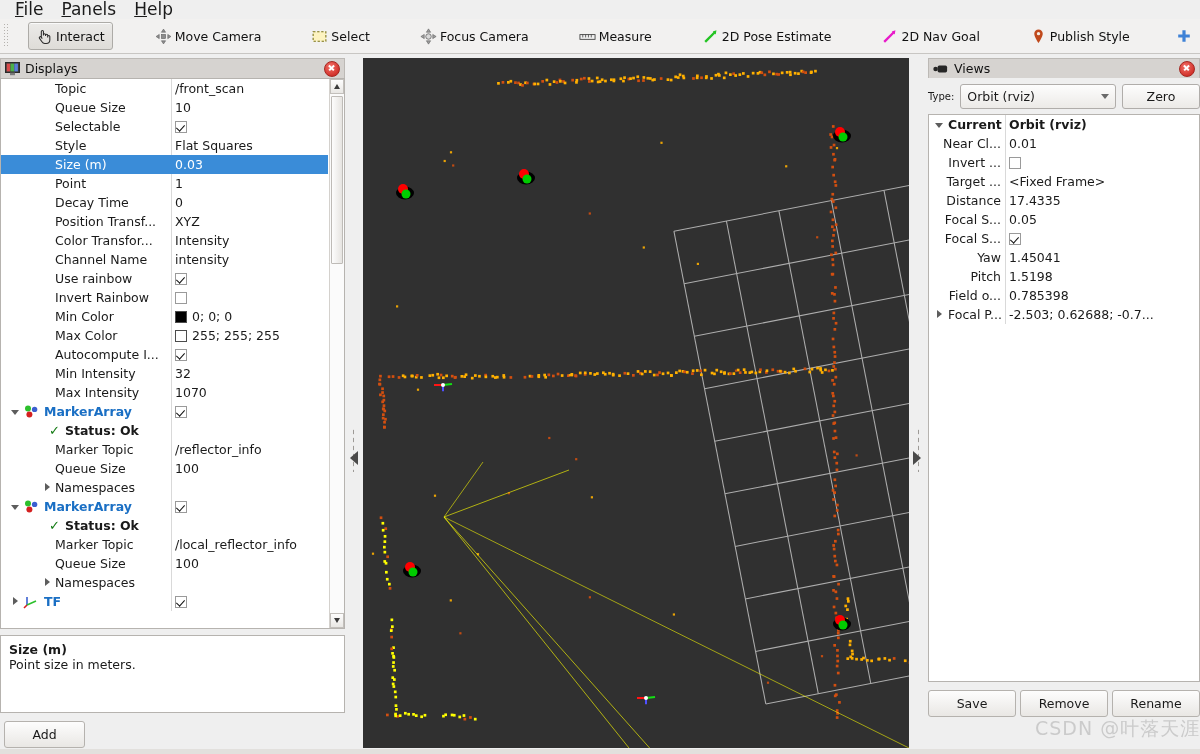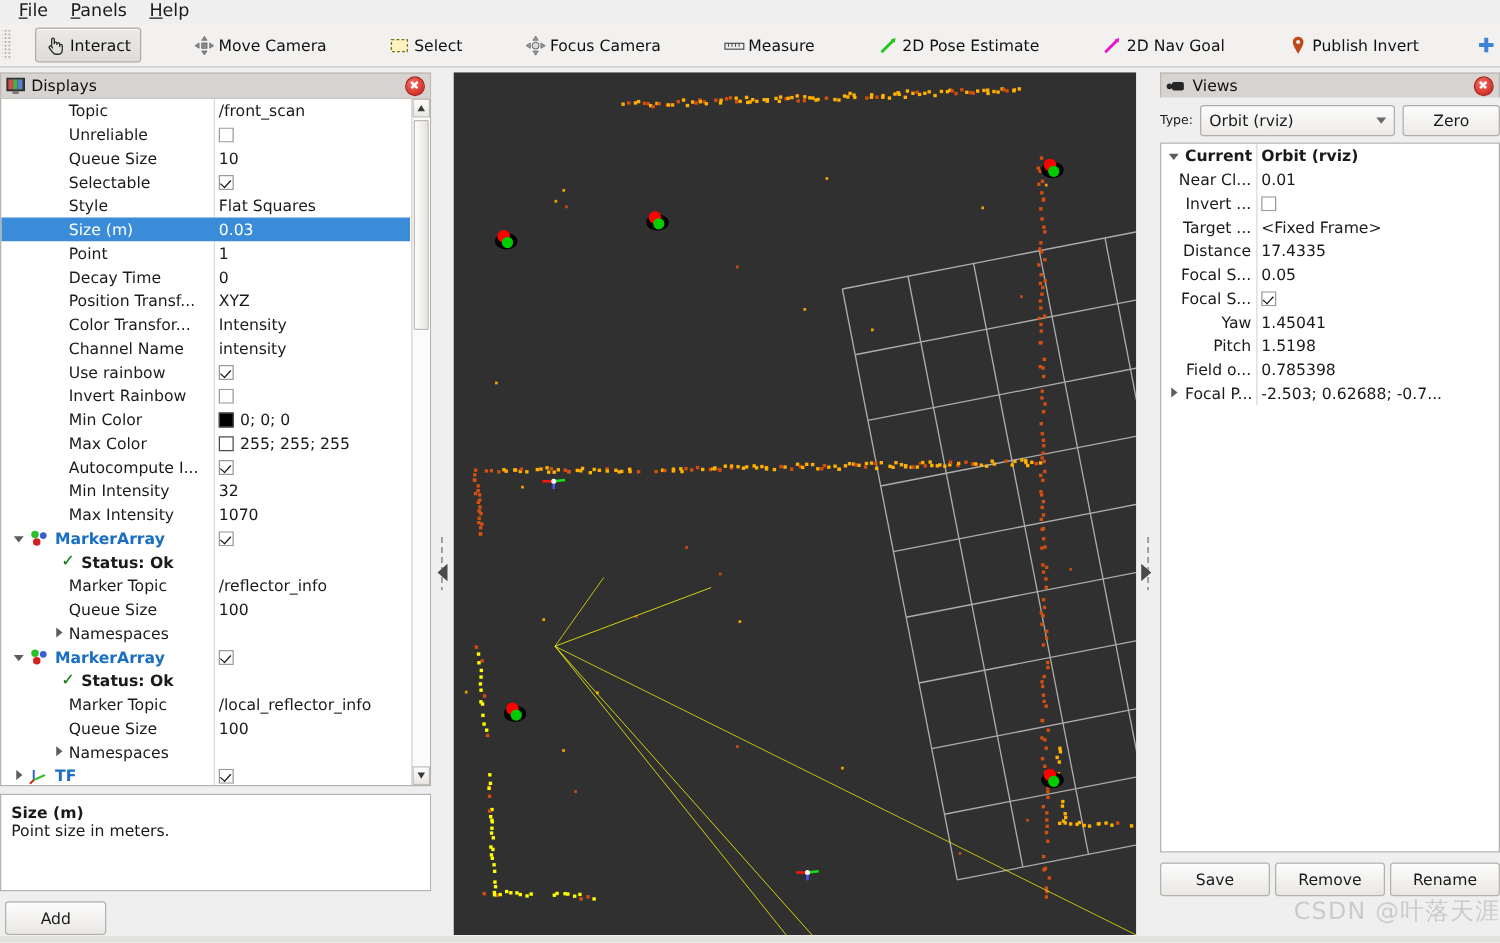--- a/index.html
+++ b/index.html
@@ -13,21 +13,21 @@
     -webkit-font-smoothing: antialiased;
   }
   #app { position: relative; width: 1200px; height: 754px; background: #efefef; }
 
   
   .menubar {
     position: absolute; left: 0; top: 0; width: 1200px; height: 19px;
     background: #efefef; display: flex; align-items: center; padding-left: 6px;
   }
   .menu-item {
-    padding: 1px 9px 2px 9px; font-size: 14px; line-height: 15px; color: #1a1a1a;
+    padding: 1px 9px 2px 9px; font-size: 17px; line-height: 15px; color: #1a1a1a;
     cursor: default;
   }
   .menu-item u { text-decoration: underline; }
 
   
   .toolbar {
     position: absolute; left: 0; top: 19px; width: 1200px; height: 34px;
     background: #f2f1f0; display: flex; align-items: center;
     border-bottom: 1px solid #c8c6c3;
   }
@@ -296,21 +296,21 @@
         <polygon points="13.6,2.2 12.9,6 10.2,3.3" fill="#e819c9"></polygon>
       </svg>
       <span>2D Nav Goal</span>
     </div>
 
     <div class="tb-btn">
       <svg class="tb-icon" viewBox="0 0 16 16">
         <path d="M8 1.4c-2.3 0-4 1.7-4 3.9 0 3 4 8.8 4 8.8s4-5.8 4-8.8c0-2.2-1.7-3.9-4-3.9z" fill="#c0491c"></path>
         <circle cx="8" cy="5.3" r="1.55" fill="#f5efe6"></circle>
       </svg>
-      <span>Publish Invert</span>
+      <span>Publish Style</span>
     </div>
 
     <div class="tb-sep"></div>
 
     <div class="tb-small">
       <svg width="16" height="16" viewBox="0 0 16 16">
         <path d="M6.4 2.2h3.2v4.2h4.2v3.2H9.6v4.2H6.4V9.6H2.2V6.4h4.2z" fill="#3f82d6"></path>
       </svg>
     </div>
     <div class="tb-small" style="flex-direction:column">
@@ -344,30 +344,20 @@
     <div class="tree-wrap" id="displays-tree">
       <div id="displays-rows" style="position:absolute;left:0;top:0;right:16px;">
           <div class="row">
             <div class="c1 indent-1">
               <span class="tw"></span>
               <span>Topic</span>
             </div>
             <div class="vline"></div>
             <div class="c2">
               <span>/front_scan</span>
-            </div>
-          </div>
-          <div class="row">
-            <div class="c1 indent-1">
-              <span class="tw"></span>
-              <span>Unreliable</span>
-            </div>
-            <div class="vline"></div>
-            <div class="c2">
-              <span class="cb"></span>
             </div>
           </div>
           <div class="row">
             <div class="c1 indent-1">
               <span class="tw"></span>
               <span>Queue Size</span>
             </div>
             <div class="vline"></div>
             <div class="c2">
               <span>10</span>

